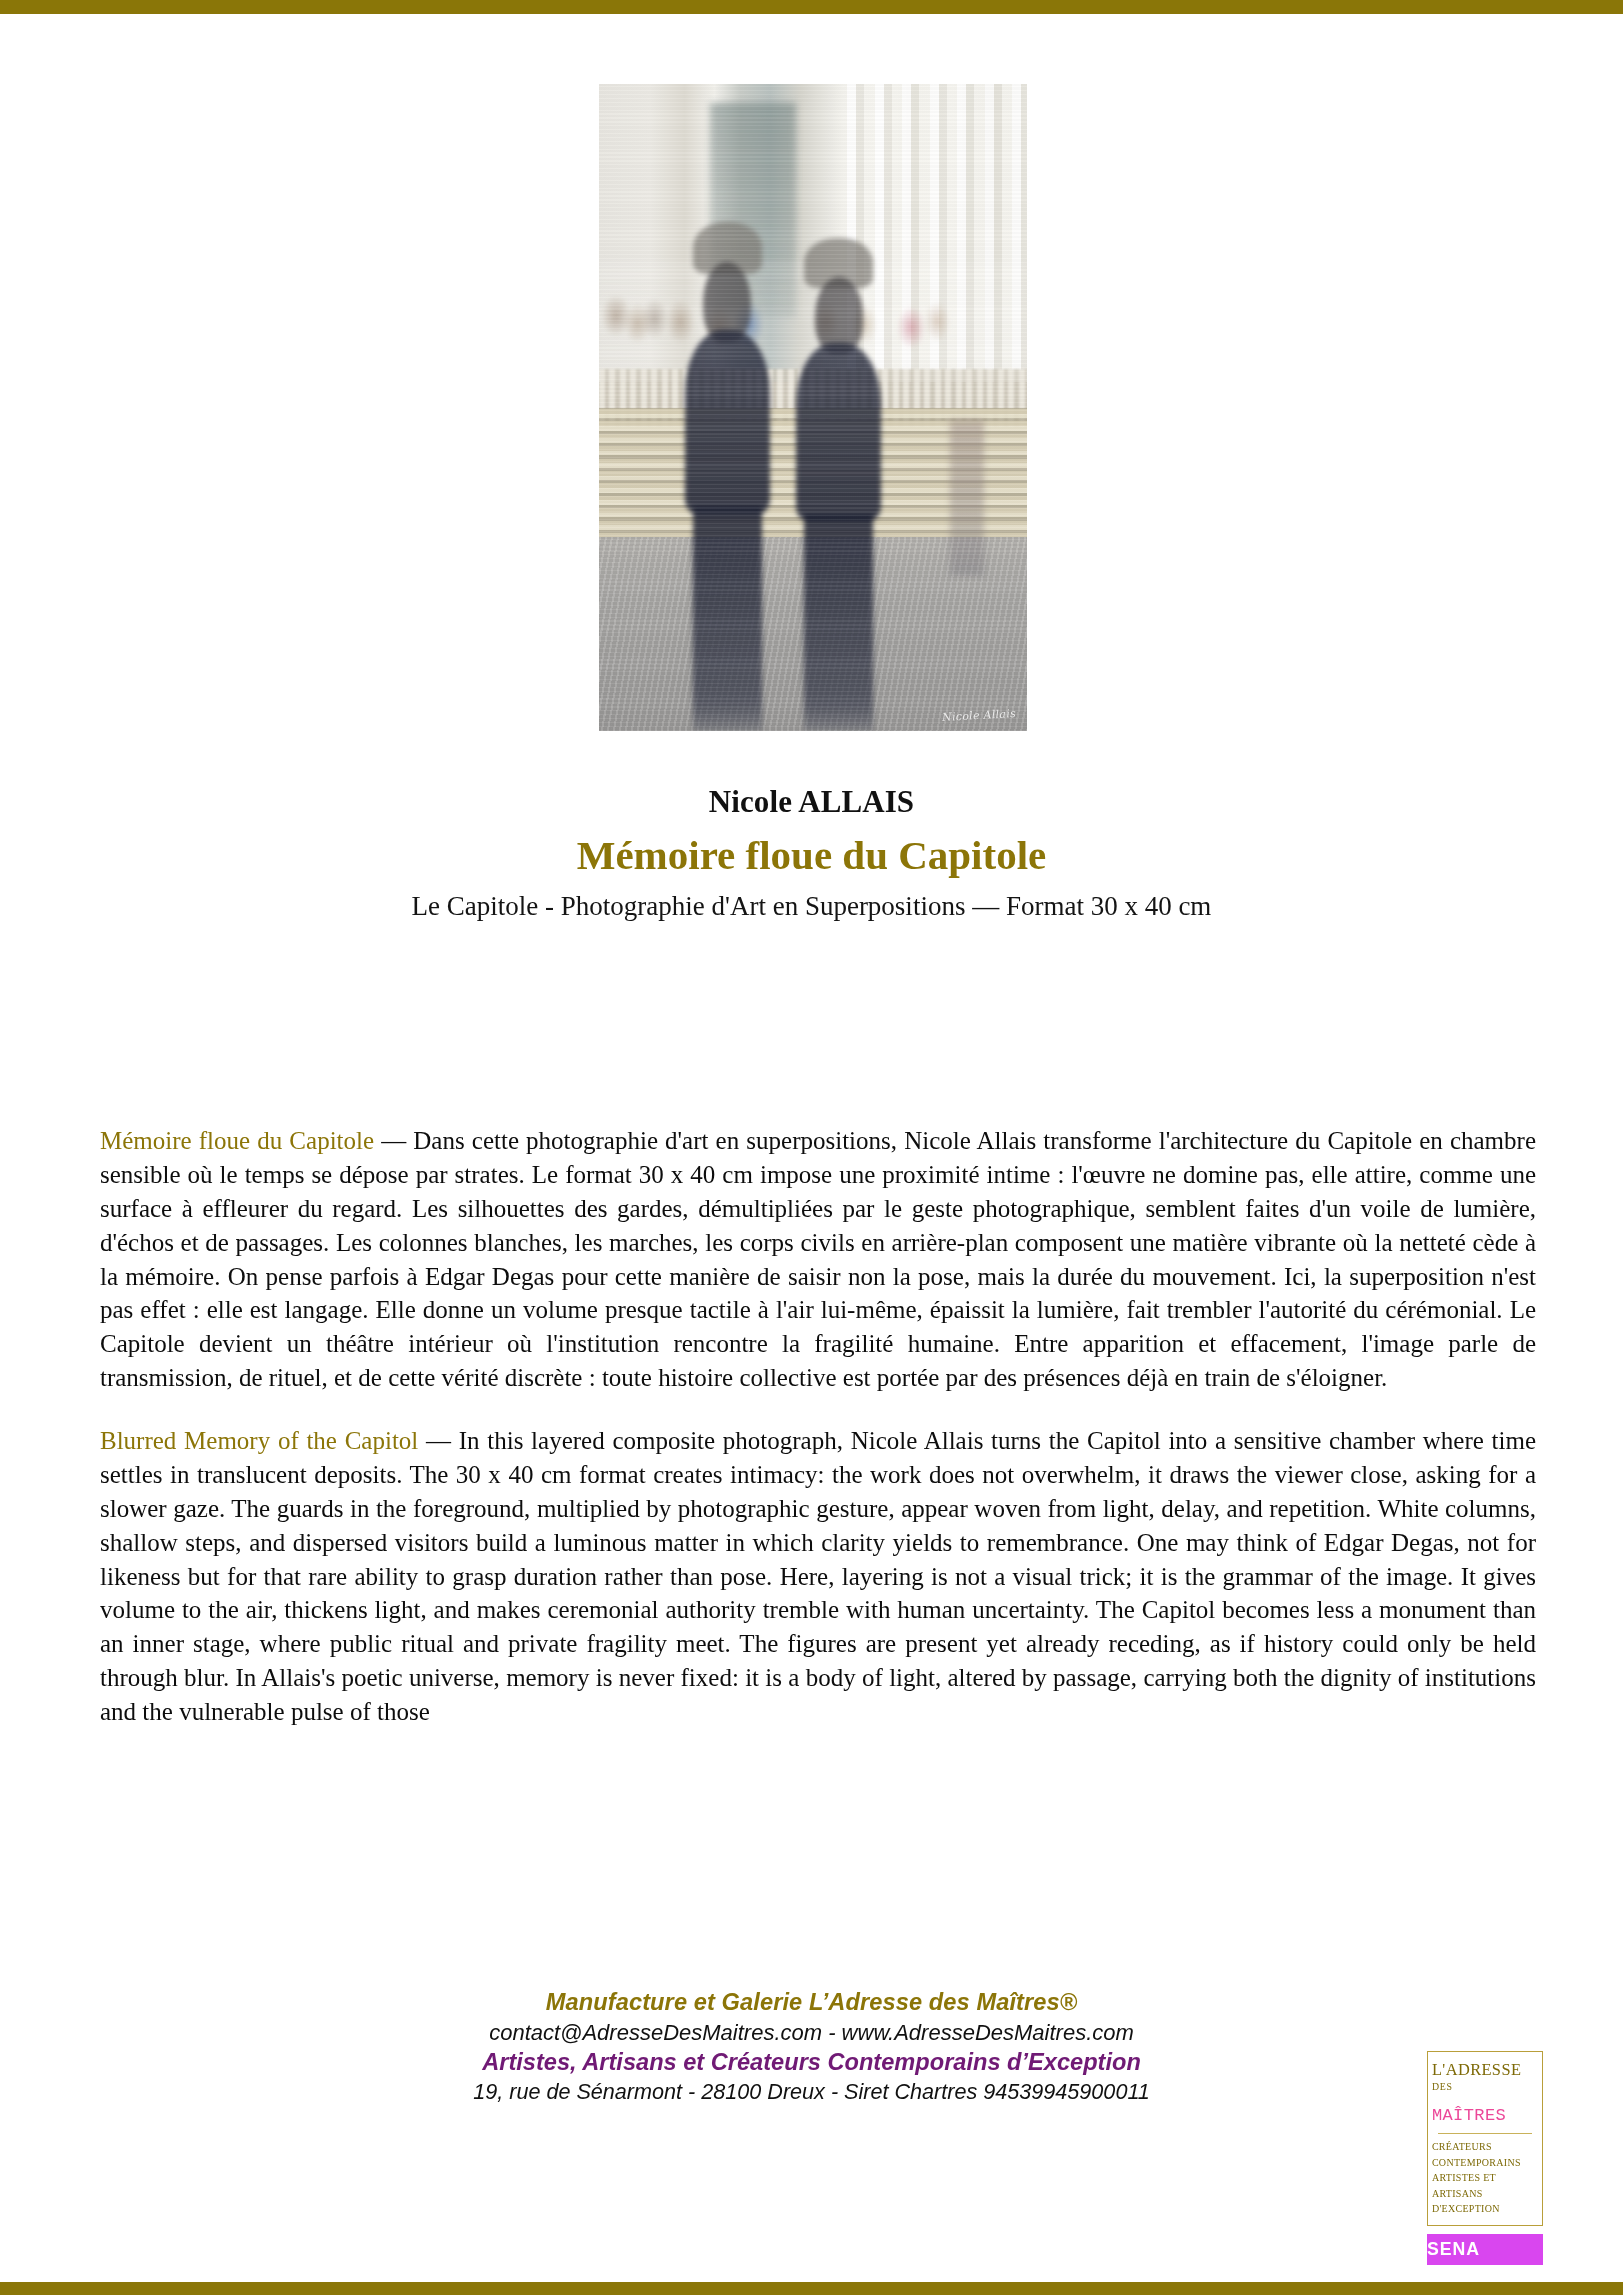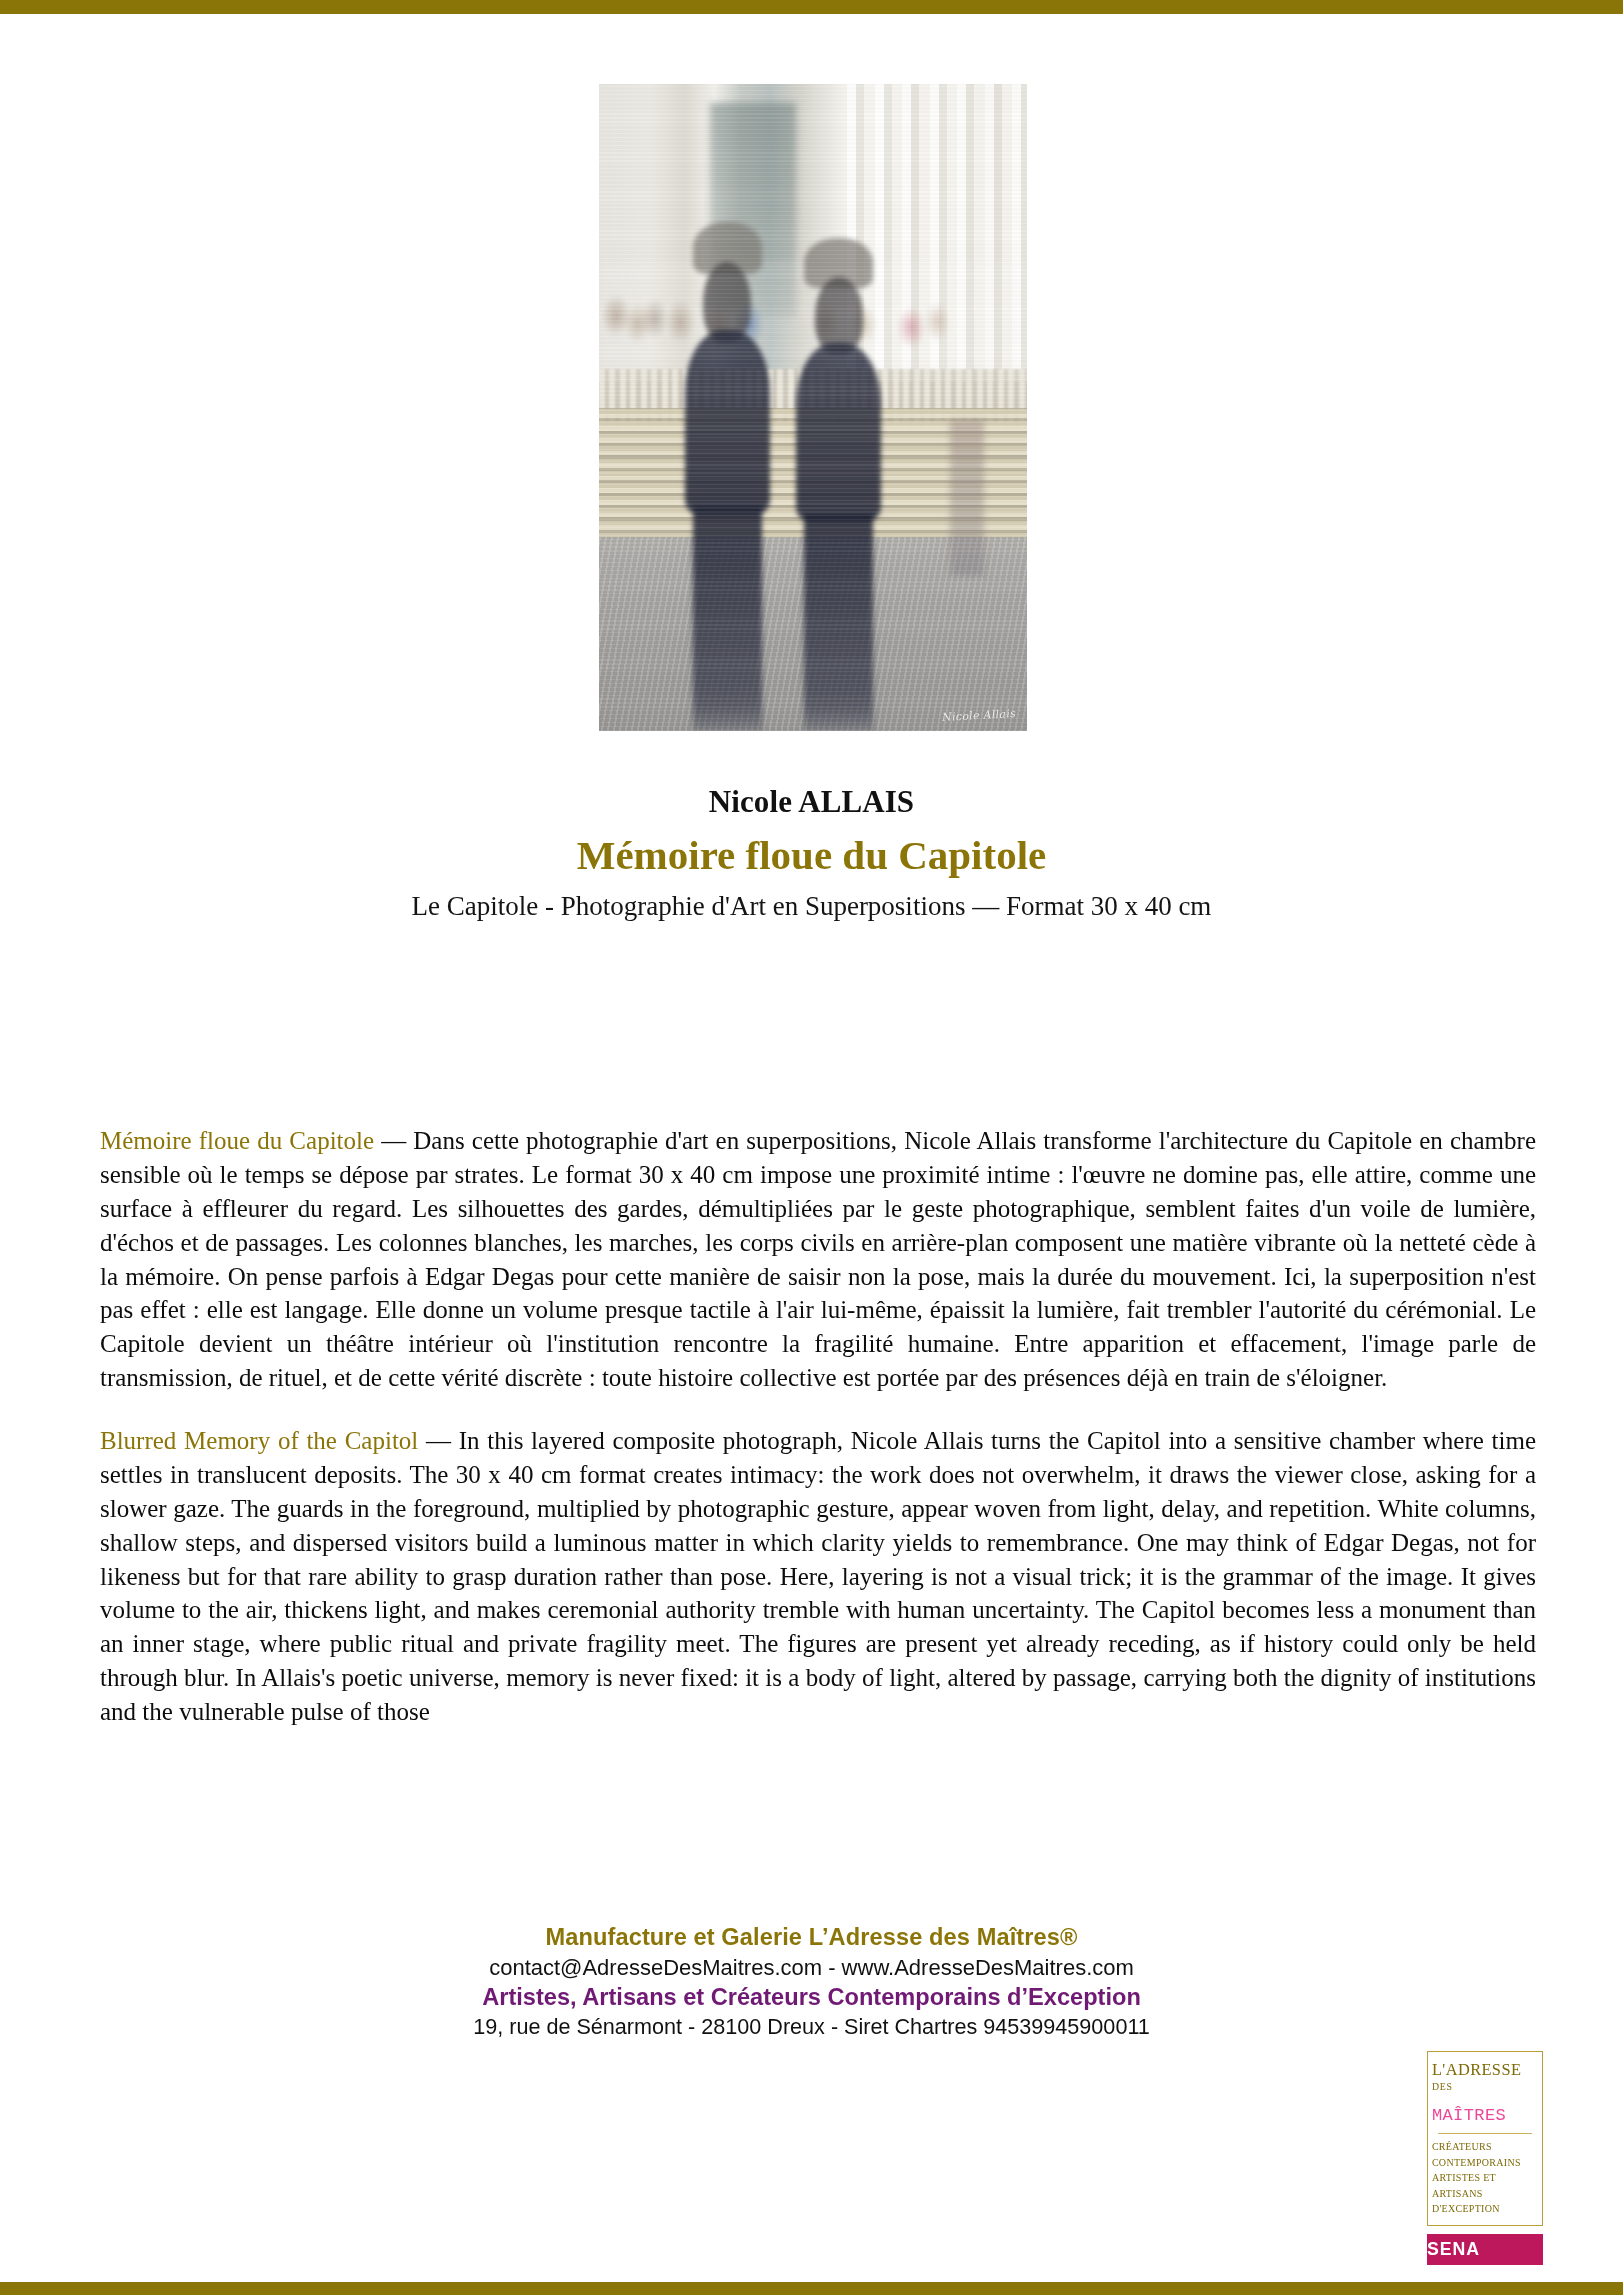--- a/index.html
+++ b/index.html
@@ -244,24 +244,25 @@
   }
   .para + .para { margin-top: 29px; }
   .lead-in {
     color: #8c7508;
   }
 
   
   .footer {
     position: absolute;
     left: 0;
-    top: 1922px;
+    top: 1987px;
     width: 1623px;
     text-align: center;
     font-family: "Liberation Sans", "DejaVu Sans", sans-serif;
+    font-style: italic;
   }
   .footer-line { line-height: 1.32; }
   .f1 {
     font-weight: bold;
     font-size: 23.6px;
     color: #8c7508;
     letter-spacing: 0.1px;
   }
   .f2 {
     font-size: 22px;
@@ -318,21 +319,21 @@
   }
   .logo-sub {
     font-family: Liberation Serif, serif;
     font-size: 10px;
     color: #7e6a07;
     letter-spacing: 0.3px;
     line-height: 1.55;
   }
   .logo-badge {
     margin-top: 8.5px;
-    background: #be185d;
+    background: #d946ef;
     color: #ffffff;
     font-family: "Liberation Sans", sans-serif;
     font-weight: bold;
     font-size: 17.7px;
     letter-spacing: 1px;
     padding: 4.6px 0 5.2px 0;
   }
 </style>
 </head>
 <body>

